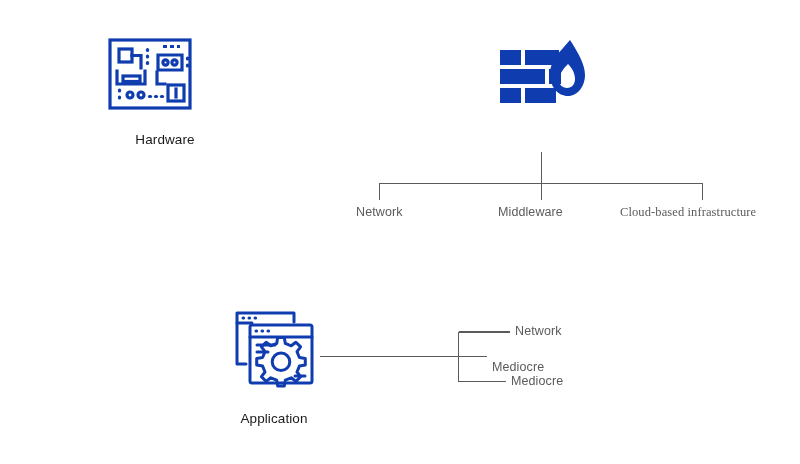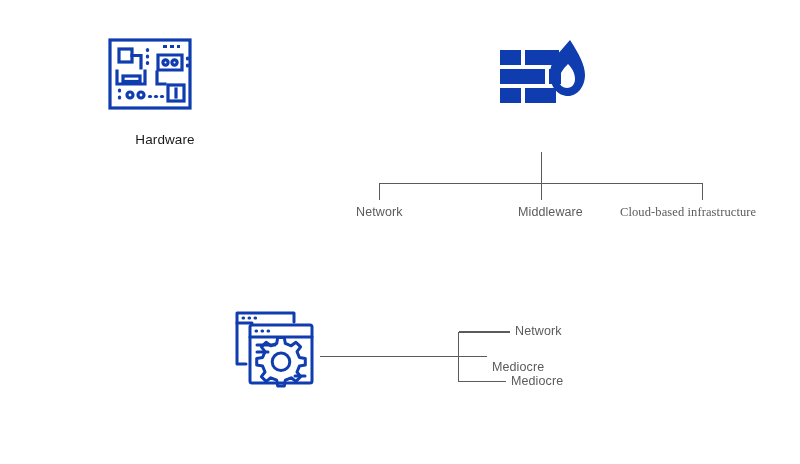--- a/index.html
+++ b/index.html
@@ -48,21 +48,21 @@
   #hardware-node { left: 108px; top: 38px; }
   #hardware-label { left: 115px; top: 132px; width: 100px; }
   
   #infrastructure-node { left: 498px; top: 38px; }
   #infrastructure-label { left: 482px; top: 132px; width: 120px; }
   
   #application-node { left: 232px; top: 306px; }
   #application-label { left: 224px; top: 411px; width: 100px; }
   
   #infra-leaf-0 { left: 356px; top: 205px; }
-  #infra-leaf-1 { left: 518px; top: 205px; text-align: right; }
+  #infra-leaf-1 { left: 498px; top: 205px; text-align: right; }
   #infra-leaf-2 { left: 620px; top: 205px; font-family: Liberation Serif, serif; }
   
   #app-leaf-0 { left: 515px; top: 324px; }
   #app-leaf-1 { left: 492px; top: 360px; }
   #app-leaf-2 { left: 511px; top: 374px; }
 </style>
 </head>
 <body>
 
 <div id="canvas">
@@ -191,18 +191,19 @@
                  L 16 13 L 19.6 17.7 L 14.9 22.4 L 10.2 18.8
                  L 4.3 21.2 L 3.3 27.1 L -3.3 27.1 L -4.3 21.2
                  L -10.2 18.8 L -14.9 22.4 L -19.6 17.7 L -16 13
                  L -18.4 7.1 L -24.3 6.1 L -24.3 -0.5 L -18.4 -1.5
                  L -16 -7.4 L -19.6 -12.1 L -14.9 -16.8 L -10.2 -13.2
                  L -4.3 -15.6 Z"></path>
         <circle cx="0" cy="2.8" r="8.8" fill="none" stroke="#0F3CAF" stroke-width="3"></circle>
       </g>
     </svg>
   </div>
+  <div class="node-label" id="application-label">Application</div>
 
   <div class="leaf-label" id="app-leaf-0">Network</div>
   <div class="leaf-label" id="app-leaf-1">Mediocre</div>
   <div class="leaf-label" id="app-leaf-2">Mediocre</div>
 
 </div>
 
 </body></html>

